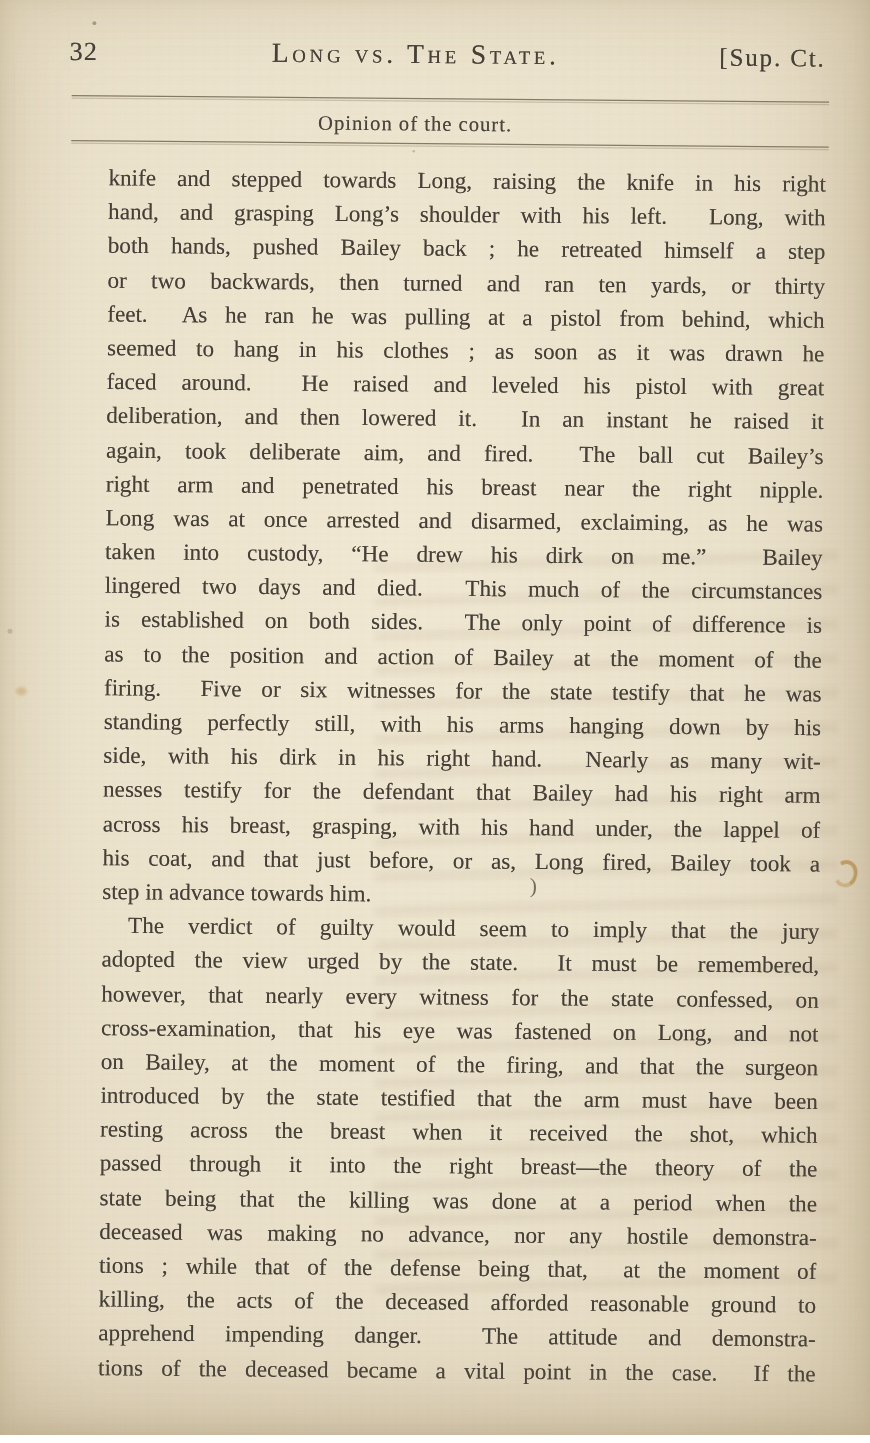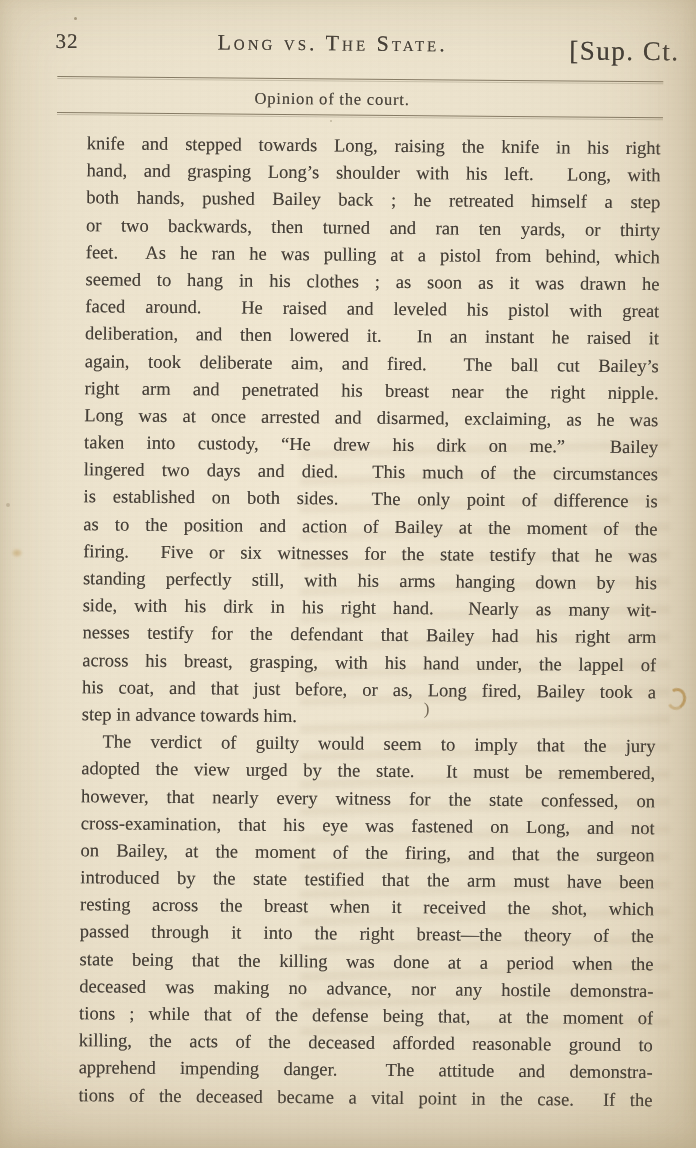--- a/index.html
+++ b/index.html
@@ -42,22 +42,22 @@
     font-size:21px; letter-spacing:1px;
     text-shadow: 0 0 .5px rgba(60,54,46,.7);
   }
   .hdr-title {
     position:absolute; top:28px; left:0; right:30px; text-align:center;
     font-variant: small-caps;
     font-size:22px; letter-spacing:3px;
     text-shadow: 0 0 .5px rgba(60,54,46,.7);
   }
   .hdr-court {
-    position:absolute; top:31px; right:16px;
-    font-size:27px; letter-spacing:1.5px;
+    position:absolute; top:31px; right:35px;
+    font-size:20px; letter-spacing:1.5px;
     text-shadow: 0 0 .5px rgba(60,54,46,.7);
   }
   .rule {
     position:absolute; left:58px; width:606px; height:1px;
     background: #857a64;
     box-shadow: 0 2px 0 rgba(133,122,100,0.35);
   }
   #rule-top { top:76px; }
   #rule-bottom { top:112px; }
   .section-heading {

